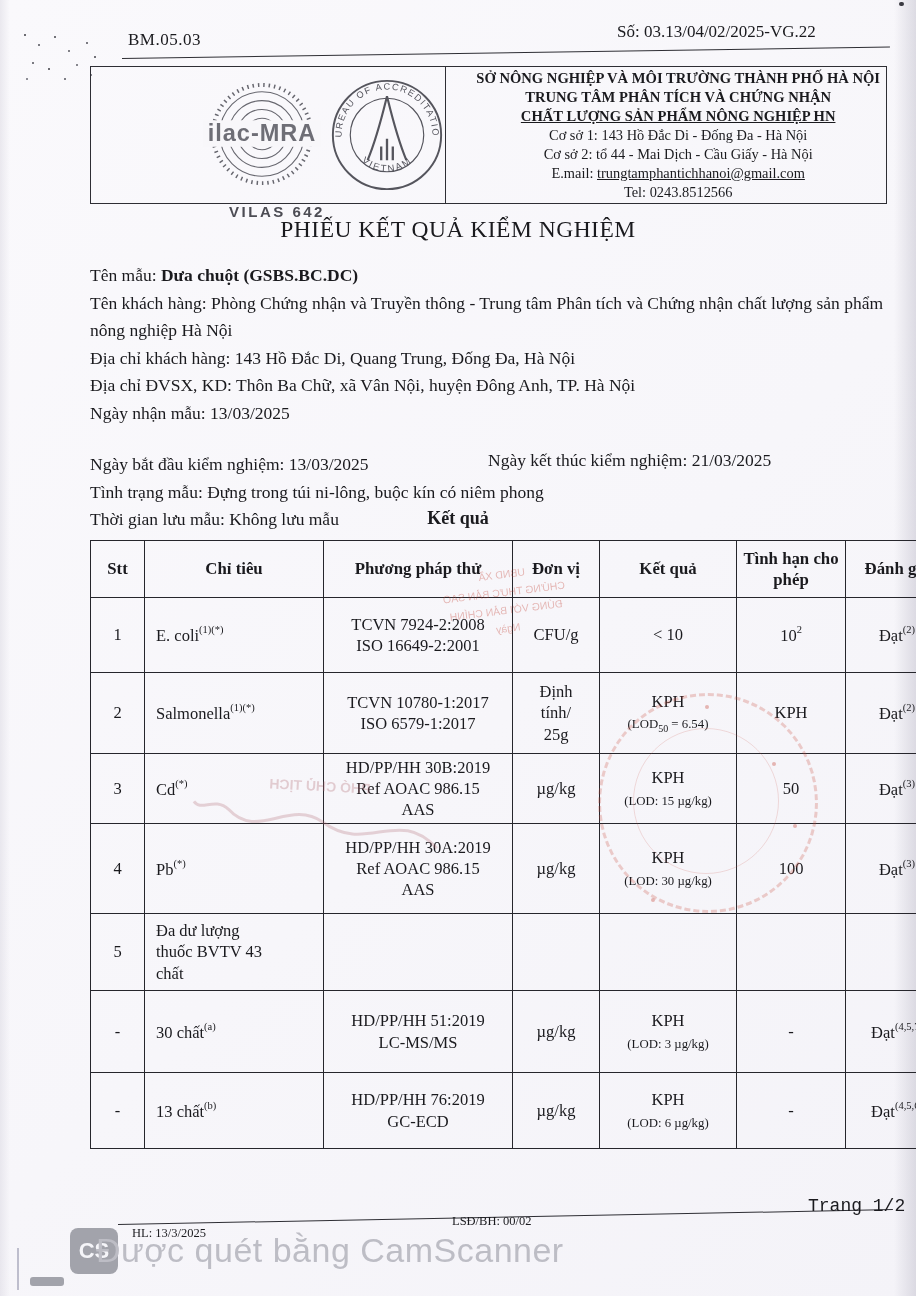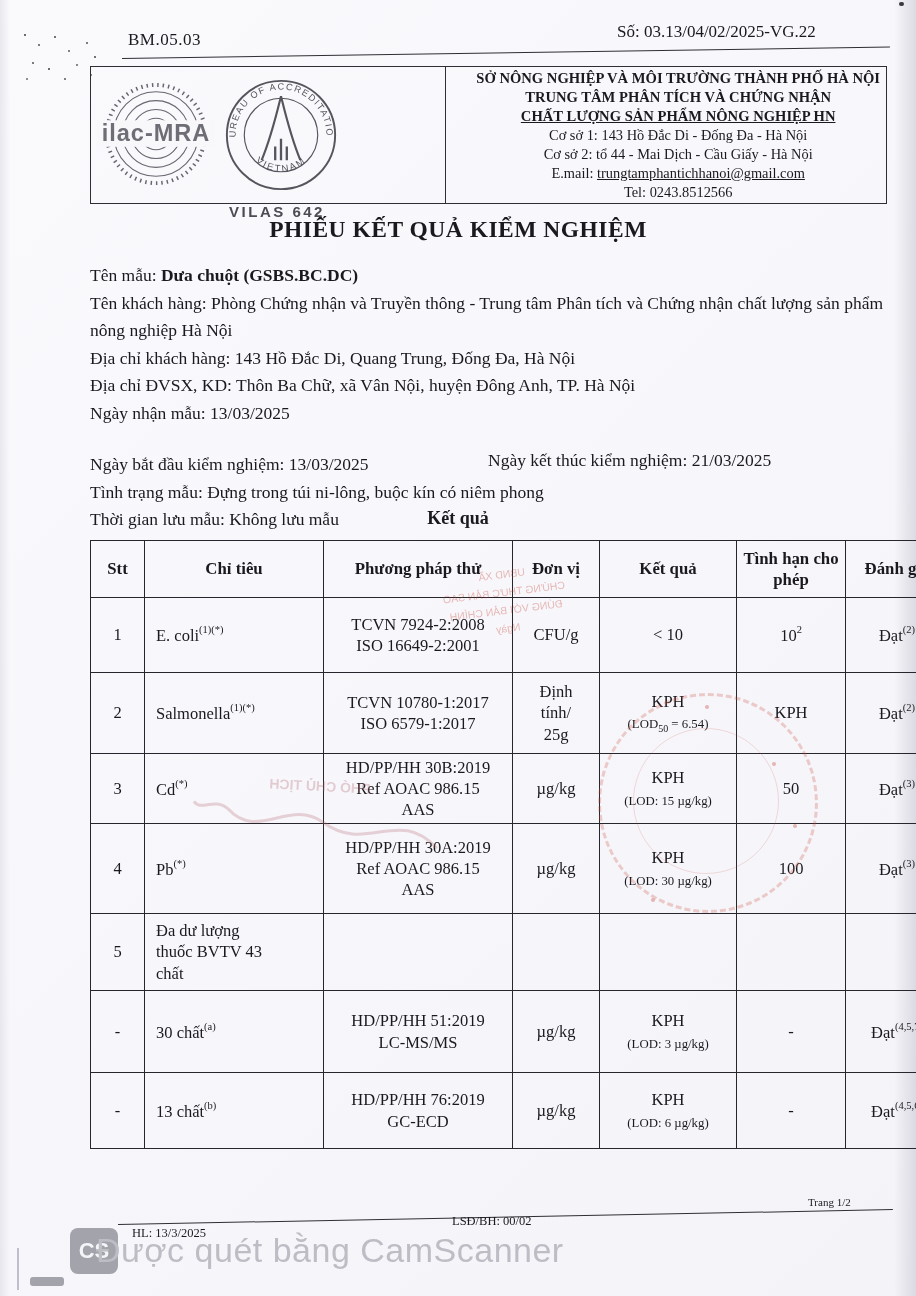--- a/index.html
+++ b/index.html
@@ -23,34 +23,34 @@
   
   .form-code{position:absolute;left:128px;top:30px;font-size:17px;letter-spacing:.5px;}
   .doc-number{position:absolute;left:617px;top:22px;font-size:17px;}
   .top-rule{position:absolute;left:122px;top:58px;width:768px;border-top:1.6px solid #2e2e34;
     transform:rotate(-0.85deg);transform-origin:left center;}
 
   
   .header-box{position:absolute;left:90px;top:66px;width:795px;height:136px;
     border:1.7px solid #2e2e34;display:flex;}
   .logo-cell{width:368px;border-right:1.7px solid #2e2e34;display:flex;align-items:center;
-    justify-content:flex-start;gap:8px;padding-left:6px;box-sizing:border-box;}
+    justify-content:flex-end;gap:8px;padding-left:6px;box-sizing:border-box;}
   .org-cell{flex:1;display:flex;flex-direction:column;justify-content:center;
     align-items:center;text-align:center;padding:4px 6px;box-sizing:border-box;}
   .org-line{font-size:14.6px;line-height:19px;font-weight:bold;white-space:nowrap;margin-left:24px;}
   .org-line.u{text-decoration:underline;}
   .org-line.r{font-weight:normal;font-size:14.4px;}
   .org-line.r .uv{text-decoration:underline;}
   .vilas{position:absolute;left:212px;top:203px;width:130px;text-align:center;
     font-size:15px;letter-spacing:2.5px;color:#4c4c54;font-weight:bold;
     font-family:"Liberation Sans",sans-serif;}
 
   
   .doc-title{position:absolute;left:0;top:216px;width:916px;text-align:center;
-    font-size:23.5px;font-weight:bold;letter-spacing:.5px;}
+    font-size:23.5px;font-weight:normal;letter-spacing:.5px;}
   .info{position:absolute;left:90px;top:262px;width:812px;font-size:17.5px;line-height:27.5px;}
   .info .b{font-weight:bold;}
   .dual{position:relative;margin-top:24px;}
   .dual .right-part{position:absolute;left:398px;top:-4px;}
   .section-title{position:absolute;left:0;top:508px;width:916px;text-align:center;
     font-size:18px;font-weight:bold;}
 
   
   .tbl-wrap{position:absolute;left:90px;top:540px;width:795px;}
   table{border-collapse:collapse;width:795px;table-layout:fixed;}
@@ -73,21 +73,21 @@
     color:#c0392b;opacity:.33;transform:scaleX(-1) rotate(7deg);}
   .ghost-sign{position:absolute;left:168px;top:778px;width:300px;color:#b06a72;opacity:.3;
     transform:scaleX(-1) rotate(-3deg);text-align:center;
     font-family:"Liberation Sans",sans-serif;font-size:14px;font-weight:bold;}
 
   
   .footer-rule{position:absolute;left:118px;top:1224px;width:775px;border-top:1.5px solid #2e2e34;
     transform:rotate(-1.1deg);transform-origin:left center;}
   .f-hl{position:absolute;left:132px;top:1226px;font-size:12.5px;}
   .f-lsdbh{position:absolute;left:452px;top:1214px;font-size:12.5px;}
-  .f-page{position:absolute;left:808px;top:1196px;font-size:11px;}
+  .f-page{position:absolute;left:808px;top:1196px;font-size:18px;font-family:Liberation Mono, monospace;}
 
   
   .cs-logo{position:absolute;left:30px;top:1228px;width:52px;
     font-family:"Liberation Sans",sans-serif;}
   .cs-box{width:48px;height:46px;background:#a2a3ab;border-radius:8px;color:#f5f5f9;
     font-weight:bold;font-size:22px;display:flex;align-items:center;justify-content:center;margin-left:40px;}
   .cs-tab{width:34px;height:9px;background:#a2a3ab;border-radius:3px;margin-top:3px;}
   .cs-text{position:absolute;left:96px;top:1231px;font-family:"Liberation Sans",sans-serif;
     font-size:34px;color:#bdbdc5;letter-spacing:.5px;}
 </style>

